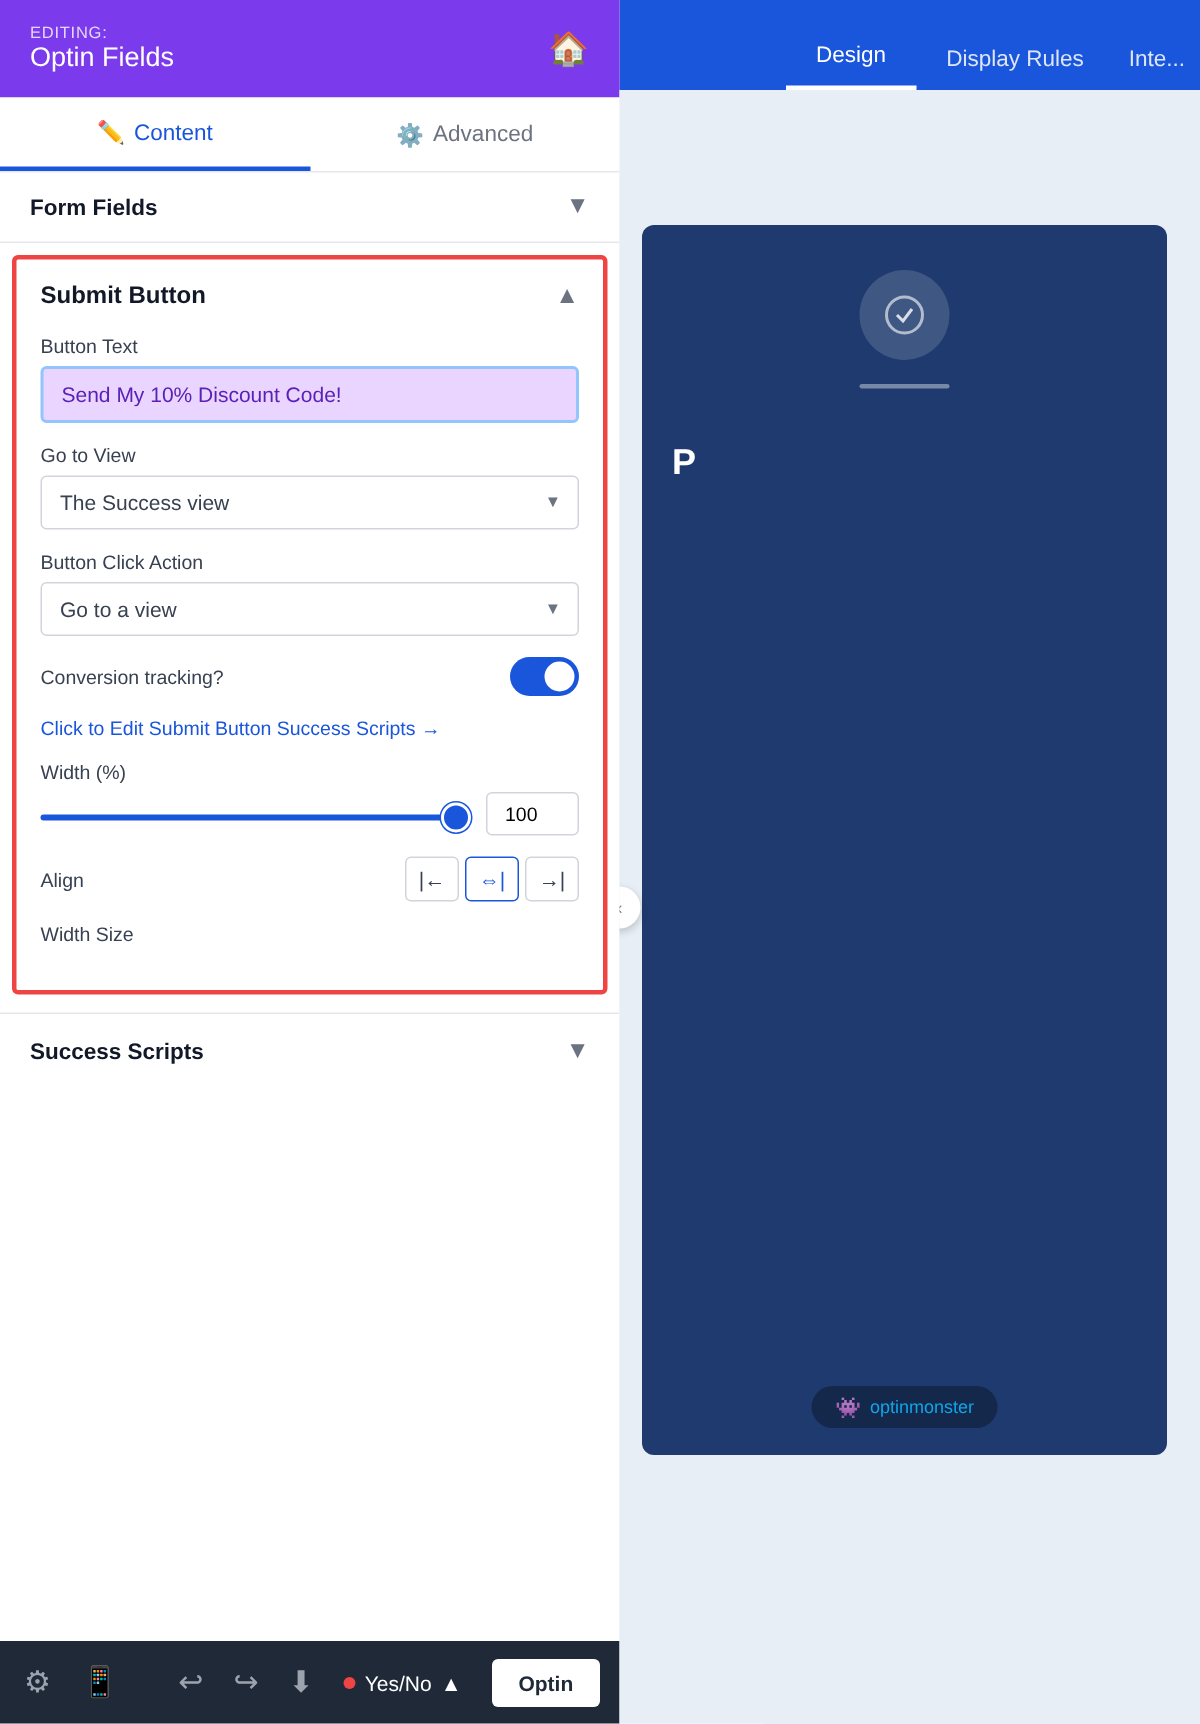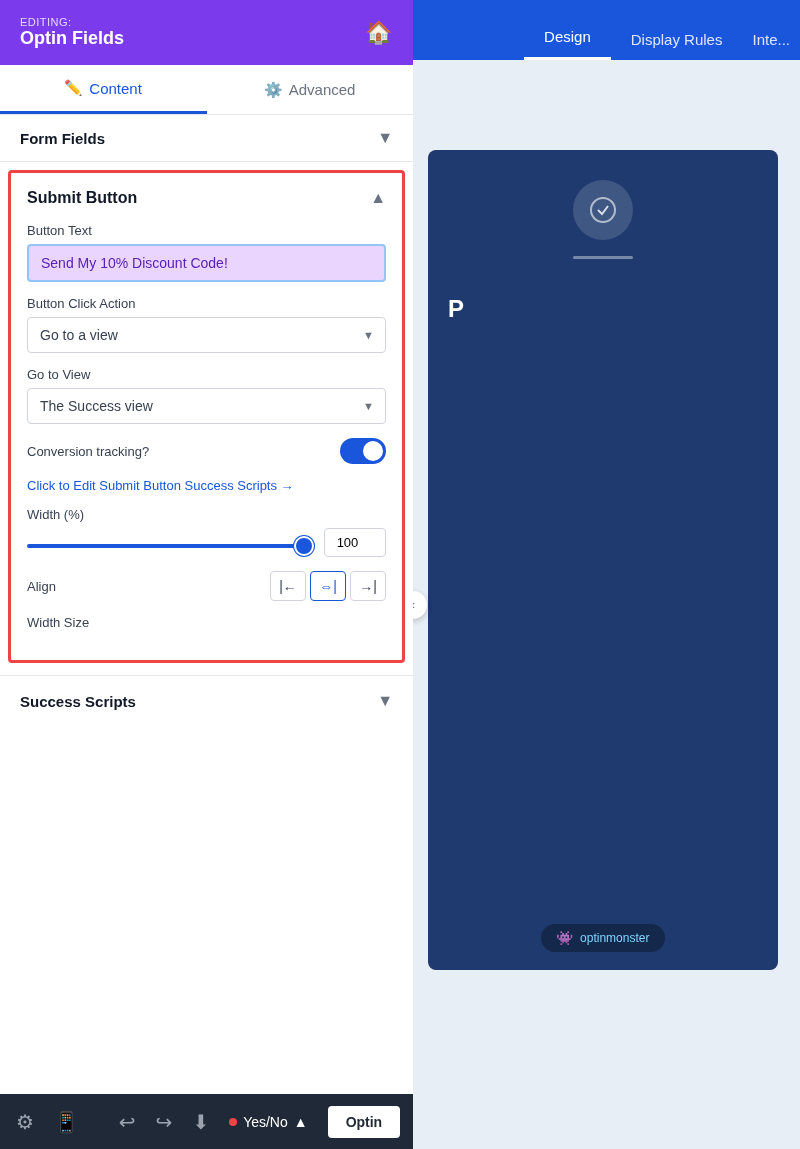--- a/index.html
+++ b/index.html
@@ -79,21 +79,21 @@
     .editing-label {
       color: rgba(255,255,255,0.8);
       font-size: 11px;
       text-transform: uppercase;
       letter-spacing: 0.5px;
       display: block;
     }
     .editing-title {
       color: white;
       font-size: 18px;
-      font-weight: 700;
+      font-weight: 400;
     }
     .home-icon {
       color: white;
       font-size: 22px;
       cursor: pointer;
     }
 
     
     .panel-tabs {
       display: flex;
@@ -495,21 +495,21 @@
       background: rgba(0,0,0,0.3);
       border-radius: 20px;
       padding: 6px 16px;
       display: flex;
       align-items: center;
       gap: 6px;
       width: fit-content;
       margin: 0 auto;
     }
     .om-badge-text {
-      color: #7dd3fc;
+      color: #0ea5e9;
       font-size: 12px;
     }
 
     
     .collapse-arrow {
       position: absolute;
       right: -16px;
       top: 50%;
       transform: translateY(-50%);
       width: 28px;
@@ -572,36 +572,36 @@
       <span class="submit-section-title">Submit Button</span>
       <span class="chevron-up">▲</span>
     </div>
 
     <div class="field-group">
       <label class="field-label">Button Text</label>
       <input type="text" class="text-input highlighted" value="Send My 10% Discount Code!" style="">
     </div>
 
     <div class="field-group">
+      <label class="field-label">Go to View</label>
+      <div class="select-wrapper">
+        <select class="select-field">
+          <option>The Success view</option>
+          <option>Default view</option>
+        </select>
+      </div>
+    </div>
+
+    <div class="field-group">
       <label class="field-label">Button Click Action</label>
       <div class="select-wrapper">
         <select class="select-field">
           <option>Go to a view</option>
           <option>Submit Form</option>
           <option>Close Popup</option>
-        </select>
-      </div>
-    </div>
-
-    <div class="field-group">
-      <label class="field-label">Go to View</label>
-      <div class="select-wrapper">
-        <select class="select-field">
-          <option>The Success view</option>
-          <option>Default view</option>
         </select>
       </div>
     </div>
 
     <div class="toggle-row">
       <span class="toggle-label">Conversion tracking?</span>
       <div class="toggle"></div>
     </div>
 
     <a class="edit-link">Click to Edit Submit Button Success Scripts →</a>

